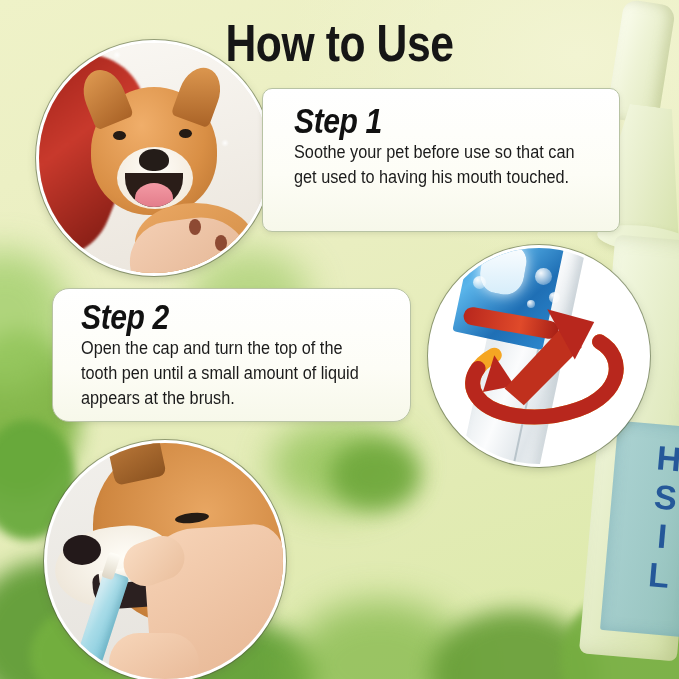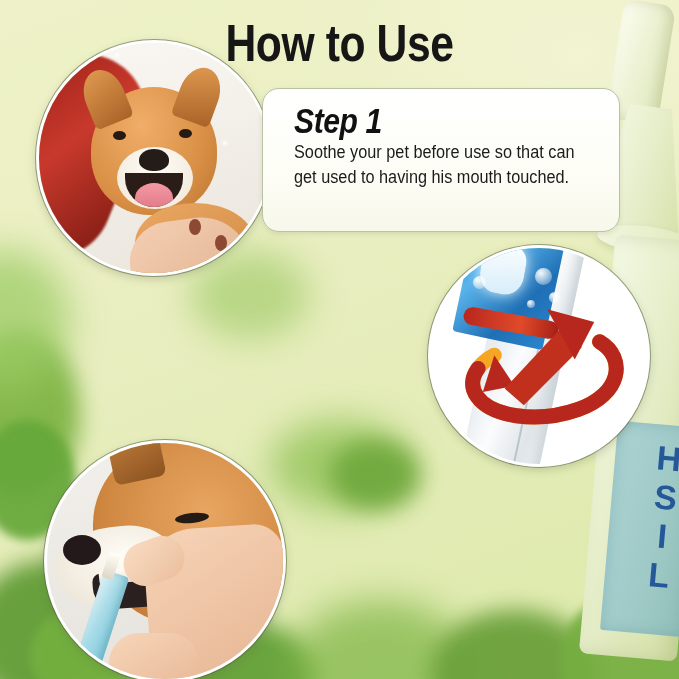--- a/index.html
+++ b/index.html
@@ -86,21 +86,21 @@
     color:#111111;letter-spacing:-.5px;
     transform:scaleX(.86);transform-origin:0 50%;
     white-space:nowrap;
   }
   .steptext{
     font-size:17.5px;line-height:25px;color:#1b1b1b;
     transform:scaleX(.93);transform-origin:0 50%;
     white-space:pre-line;
   }
 
-  #card1{left:262px;top:88px;width:356px;height:142px;}
+  #card1{left:262px;top:88px;width:356px;height:142px;border-radius:10px;}
   #card1 .inner{left:31px;top:13px;width:320px;}
   #card2{left:52px;top:288px;width:357px;height:132px;}
   #card2 .inner{left:28px;top:9px;width:324px;}
   #card3{left:264px;top:486px;width:357px;height:126px;}
   #card3 .inner{left:24px;top:9px;width:324px;}
 
   
   .photo{
     position:absolute;border-radius:50%;overflow:hidden;
     border:3px solid #ffffff;
@@ -317,20 +317,26 @@
     <div class="nail ph-layer" style="left:176px;top:192px;"></div>
   </div>
 
   <div class="card" id="card1">
     <div class="inner">
       <div class="steplabel">Step 1</div>
       <div class="steptext">Soothe your pet before use so that can get used to having his mouth touched.</div>
     </div>
   </div>
 
+  <div class="card" id="card2">
+    <div class="inner">
+      <div class="steplabel">Step 2</div>
+      <div class="steptext">Open the cap and turn the top of the tooth pen until a small amount of liquid appears at the brush.</div>
+    </div>
+  </div>
 
   <div class="photo" id="photoPen">
     <div class="bg ph-layer"></div>
     <div class="barrel ph-layer"></div>
     <div class="barrelline ph-layer"></div>
     <div class="cap ph-layer"></div>
     <div class="capband ph-layer"></div>
     <div class="tooth ph-layer"></div>
     <div class="bubble ph-layer" style="left:104px;top:20px;width:17px;height:17px;"></div>
     <div class="bubble ph-layer" style="left:118px;top:44px;width:11px;height:11px;"></div>

